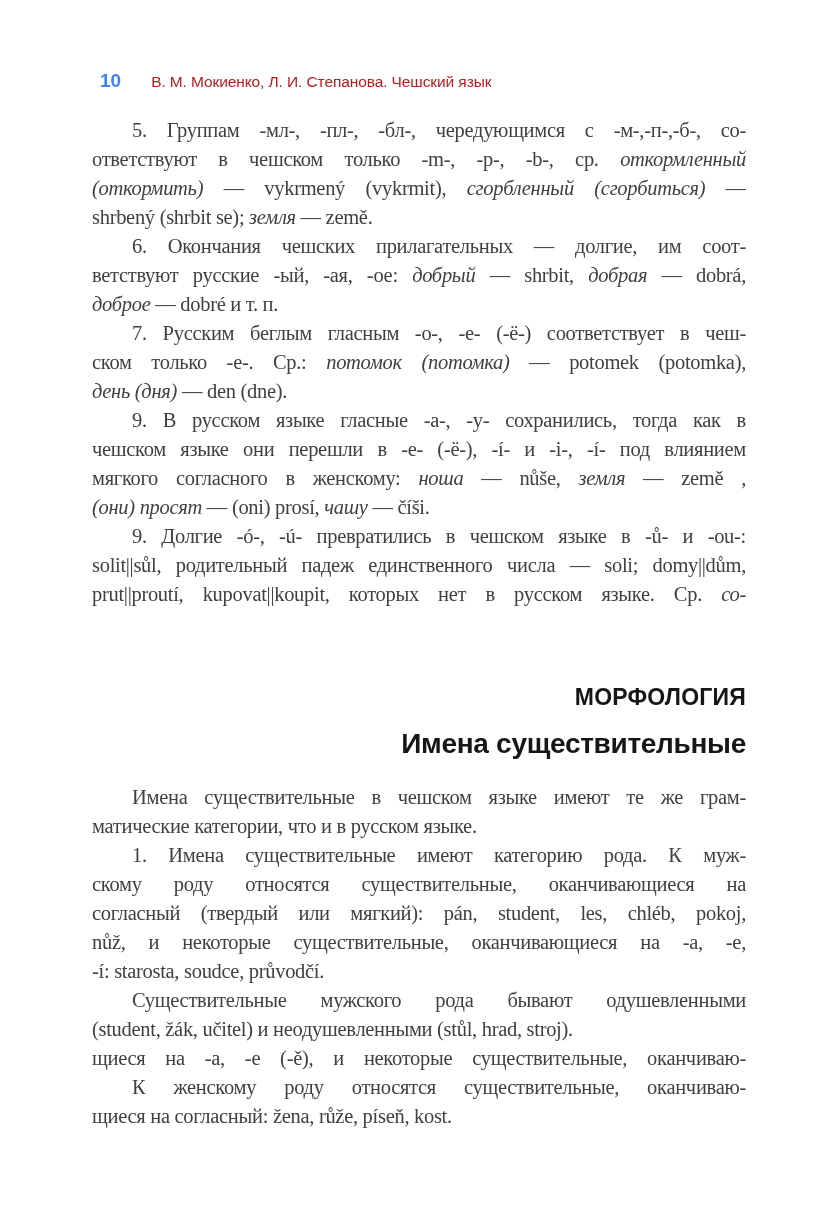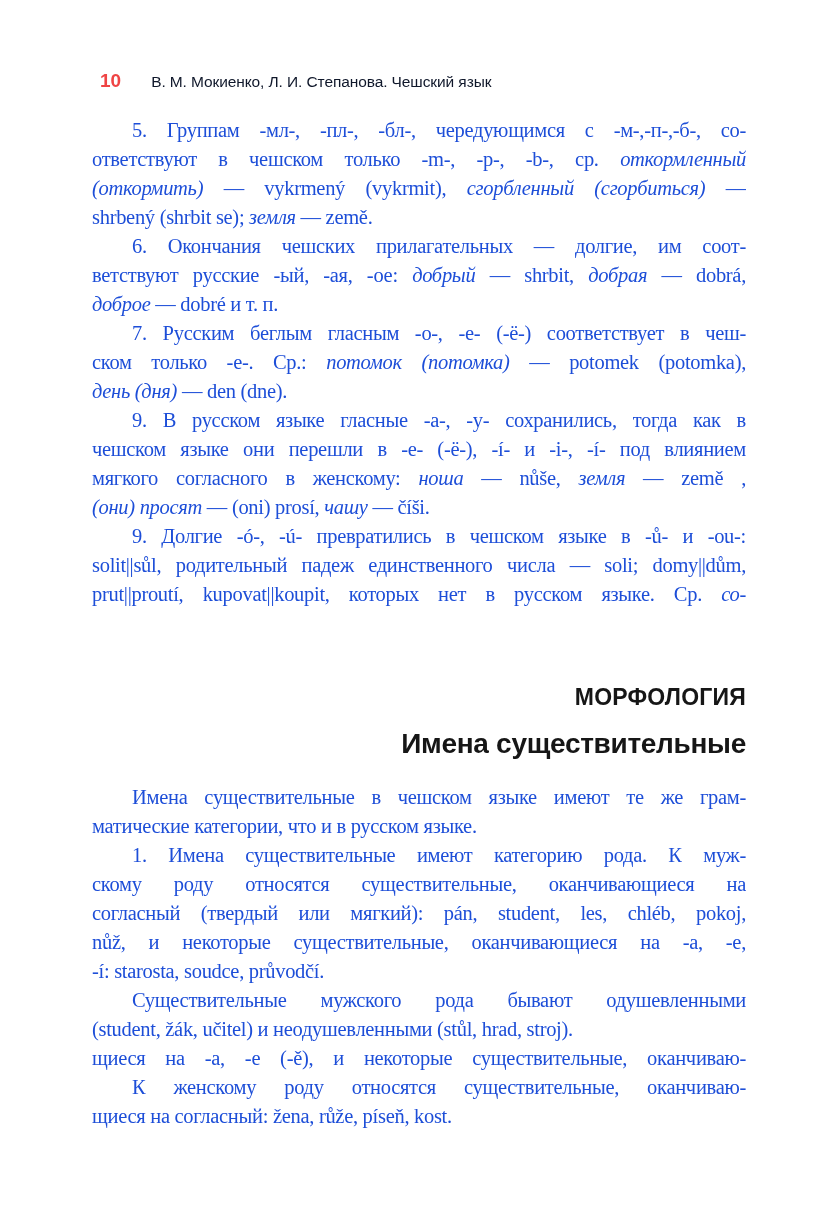--- a/index.html
+++ b/index.html
@@ -23,39 +23,39 @@
     top: 70px;
     left: 100px;
     right: 82px;
     display: flex;
     align-items: baseline;
     font-family: "Liberation Sans", sans-serif;
   }
   .page-number {
     font-size: 19px;
     font-weight: bold;
-    color: #ef4444;
+    color: #3b82f6;
     letter-spacing: 0;
   }
   .running-title {
     margin-left: 30px;
     font-size: 15.5px;
     font-weight: 400;
-    color: #0f172a;
+    color: #b91c1c;
     letter-spacing: -0.1px;
   }
 
   
   .body-text {
     position: absolute;
     left: 92px;
     width: 654px;
     font-family: "Liberation Serif", serif;
     font-size: 20.5px;
-    color: #1d4ed8;
+    color: #404040;
     letter-spacing: -0.3px;
   }
   .body-text.upper { top: 116px; }
   .body-text.lower { top: 783px; }
 
   .line {
     height: 29px;
     line-height: 29px;
     text-align: justify;
     text-align-last: justify;

